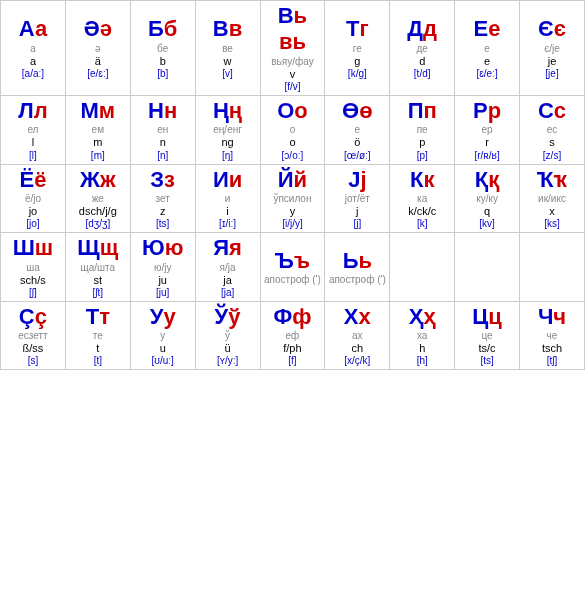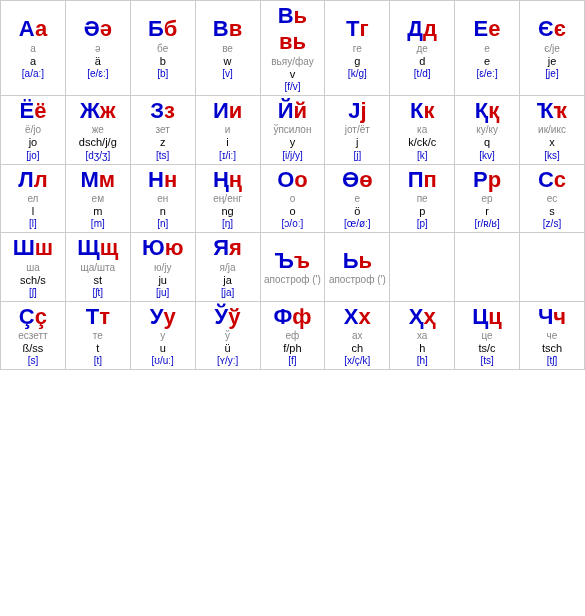--- a/index.html
+++ b/index.html
@@ -98,20 +98,76 @@
         </td>
         <td>
           <div class="letter-main"><span style="color:#0000cc">Є</span><span style="color:#cc0000">є</span></div>
           <div class="letter-name">є/je</div>
           <div class="letter-latin">je</div>
           <div class="letter-ipa">[je]</div>
         </td>
       </tr>
       <tr>
         <td>
+          <div class="letter-main"><span style="color:#0000cc">Л</span><span style="color:#cc0000">л</span></div>
+          <div class="letter-name">ел</div>
+          <div class="letter-latin">l</div>
+          <div class="letter-ipa">[l]</div>
+        </td>
+        <td>
+          <div class="letter-main"><span style="color:#0000cc">М</span><span style="color:#cc0000">м</span></div>
+          <div class="letter-name">ем</div>
+          <div class="letter-latin">m</div>
+          <div class="letter-ipa">[m]</div>
+        </td>
+        <td>
+          <div class="letter-main"><span style="color:#0000cc">Н</span><span style="color:#cc0000">н</span></div>
+          <div class="letter-name">ен</div>
+          <div class="letter-latin">n</div>
+          <div class="letter-ipa">[n]</div>
+        </td>
+        <td>
+          <div class="letter-main"><span style="color:#0000cc">Ң</span><span style="color:#cc0000">ң</span></div>
+          <div class="letter-name">ең/енг</div>
+          <div class="letter-latin">ng</div>
+          <div class="letter-ipa">[ŋ]</div>
+        </td>
+        <td>
+          <div class="letter-main"><span style="color:#0000cc">О</span><span style="color:#cc0000">о</span></div>
+          <div class="letter-name">о</div>
+          <div class="letter-latin">o</div>
+          <div class="letter-ipa">[ɔ/oː]</div>
+        </td>
+        <td>
+          <div class="letter-main"><span style="color:#0000cc">Ө</span><span style="color:#cc0000">ө</span></div>
+          <div class="letter-name">е</div>
+          <div class="letter-latin">ö</div>
+          <div class="letter-ipa">[œ/øː]</div>
+        </td>
+        <td>
+          <div class="letter-main"><span style="color:#0000cc">П</span><span style="color:#cc0000">п</span></div>
+          <div class="letter-name">пе</div>
+          <div class="letter-latin">p</div>
+          <div class="letter-ipa">[p]</div>
+        </td>
+        <td>
+          <div class="letter-main"><span style="color:#0000cc">Р</span><span style="color:#cc0000">р</span></div>
+          <div class="letter-name">ер</div>
+          <div class="letter-latin">r</div>
+          <div class="letter-ipa">[r/ʀ/ʁ]</div>
+        </td>
+        <td>
+          <div class="letter-main"><span style="color:#0000cc">С</span><span style="color:#cc0000">с</span></div>
+          <div class="letter-name">ес</div>
+          <div class="letter-latin">s</div>
+          <div class="letter-ipa">[z/s]</div>
+        </td>
+      </tr>
+      <tr>
+        <td>
           <div class="letter-main"><span style="color:#0000cc">Ё</span><span style="color:#cc0000">ё</span></div>
           <div class="letter-name">ё/jo</div>
           <div class="letter-latin">jo</div>
           <div class="letter-ipa">[jo]</div>
         </td>
         <td>
           <div class="letter-main"><span style="color:#0000cc">Ж</span><span style="color:#cc0000">ж</span></div>
           <div class="letter-name">же</div>
           <div class="letter-latin">dsch/j/g</div>
           <div class="letter-ipa">[dʒ/ʒ]</div>
@@ -154,76 +210,20 @@
         </td>
         <td>
           <div class="letter-main"><span style="color:#0000cc">Ҡ</span><span style="color:#cc0000">ҡ</span></div>
           <div class="letter-name">ик/икс</div>
           <div class="letter-latin">x</div>
           <div class="letter-ipa">[ks]</div>
         </td>
       </tr>
       <tr>
         <td>
-          <div class="letter-main"><span style="color:#0000cc">Л</span><span style="color:#cc0000">л</span></div>
-          <div class="letter-name">ел</div>
-          <div class="letter-latin">l</div>
-          <div class="letter-ipa">[l]</div>
-        </td>
-        <td>
-          <div class="letter-main"><span style="color:#0000cc">М</span><span style="color:#cc0000">м</span></div>
-          <div class="letter-name">ем</div>
-          <div class="letter-latin">m</div>
-          <div class="letter-ipa">[m]</div>
-        </td>
-        <td>
-          <div class="letter-main"><span style="color:#0000cc">Н</span><span style="color:#cc0000">н</span></div>
-          <div class="letter-name">ен</div>
-          <div class="letter-latin">n</div>
-          <div class="letter-ipa">[n]</div>
-        </td>
-        <td>
-          <div class="letter-main"><span style="color:#0000cc">Ң</span><span style="color:#cc0000">ң</span></div>
-          <div class="letter-name">ең/енг</div>
-          <div class="letter-latin">ng</div>
-          <div class="letter-ipa">[ŋ]</div>
-        </td>
-        <td>
-          <div class="letter-main"><span style="color:#0000cc">О</span><span style="color:#cc0000">о</span></div>
-          <div class="letter-name">о</div>
-          <div class="letter-latin">o</div>
-          <div class="letter-ipa">[ɔ/oː]</div>
-        </td>
-        <td>
-          <div class="letter-main"><span style="color:#0000cc">Ө</span><span style="color:#cc0000">ө</span></div>
-          <div class="letter-name">е</div>
-          <div class="letter-latin">ö</div>
-          <div class="letter-ipa">[œ/øː]</div>
-        </td>
-        <td>
-          <div class="letter-main"><span style="color:#0000cc">П</span><span style="color:#cc0000">п</span></div>
-          <div class="letter-name">пе</div>
-          <div class="letter-latin">p</div>
-          <div class="letter-ipa">[p]</div>
-        </td>
-        <td>
-          <div class="letter-main"><span style="color:#0000cc">Р</span><span style="color:#cc0000">р</span></div>
-          <div class="letter-name">ер</div>
-          <div class="letter-latin">r</div>
-          <div class="letter-ipa">[r/ʀ/ʁ]</div>
-        </td>
-        <td>
-          <div class="letter-main"><span style="color:#0000cc">С</span><span style="color:#cc0000">с</span></div>
-          <div class="letter-name">ес</div>
-          <div class="letter-latin">s</div>
-          <div class="letter-ipa">[z/s]</div>
-        </td>
-      </tr>
-      <tr>
-        <td>
           <div class="letter-main"><span style="color:#0000cc">Ш</span><span style="color:#cc0000">ш</span></div>
           <div class="letter-name">ша</div>
           <div class="letter-latin">sch/s</div>
           <div class="letter-ipa">[ʃ]</div>
         </td>
         <td>
           <div class="letter-main"><span style="color:#0000cc">Щ</span><span style="color:#cc0000">щ</span></div>
           <div class="letter-name">ща/шта</div>
           <div class="letter-latin">st</div>
           <div class="letter-ipa">[ʃt]</div>

